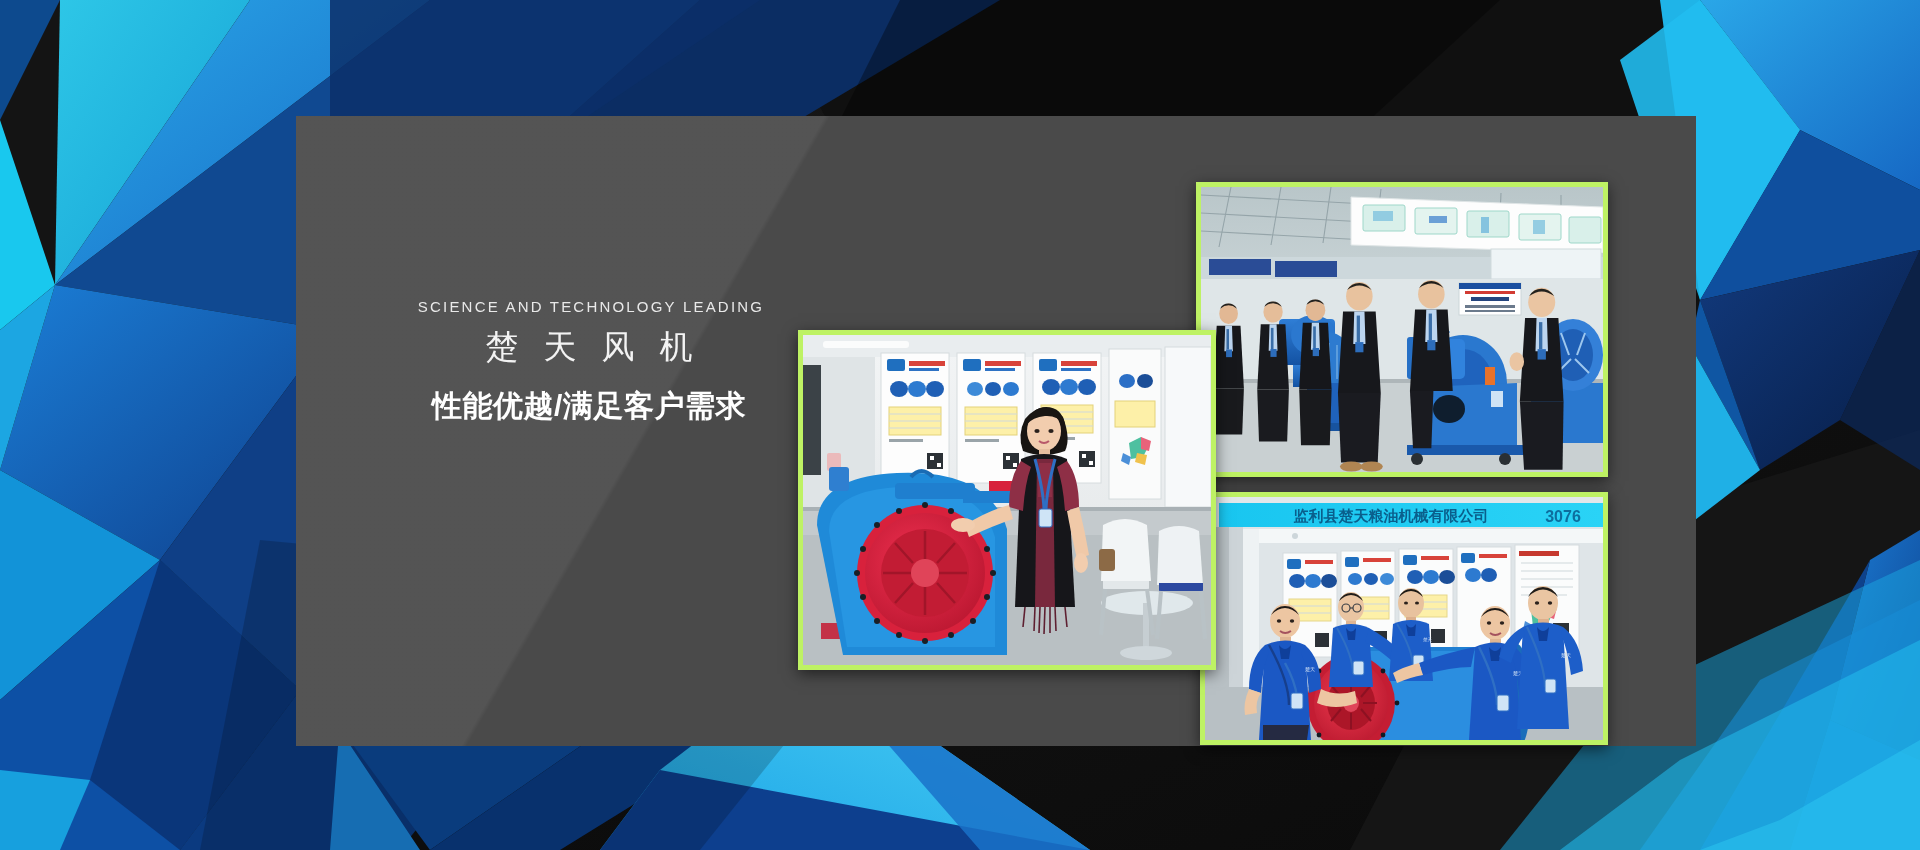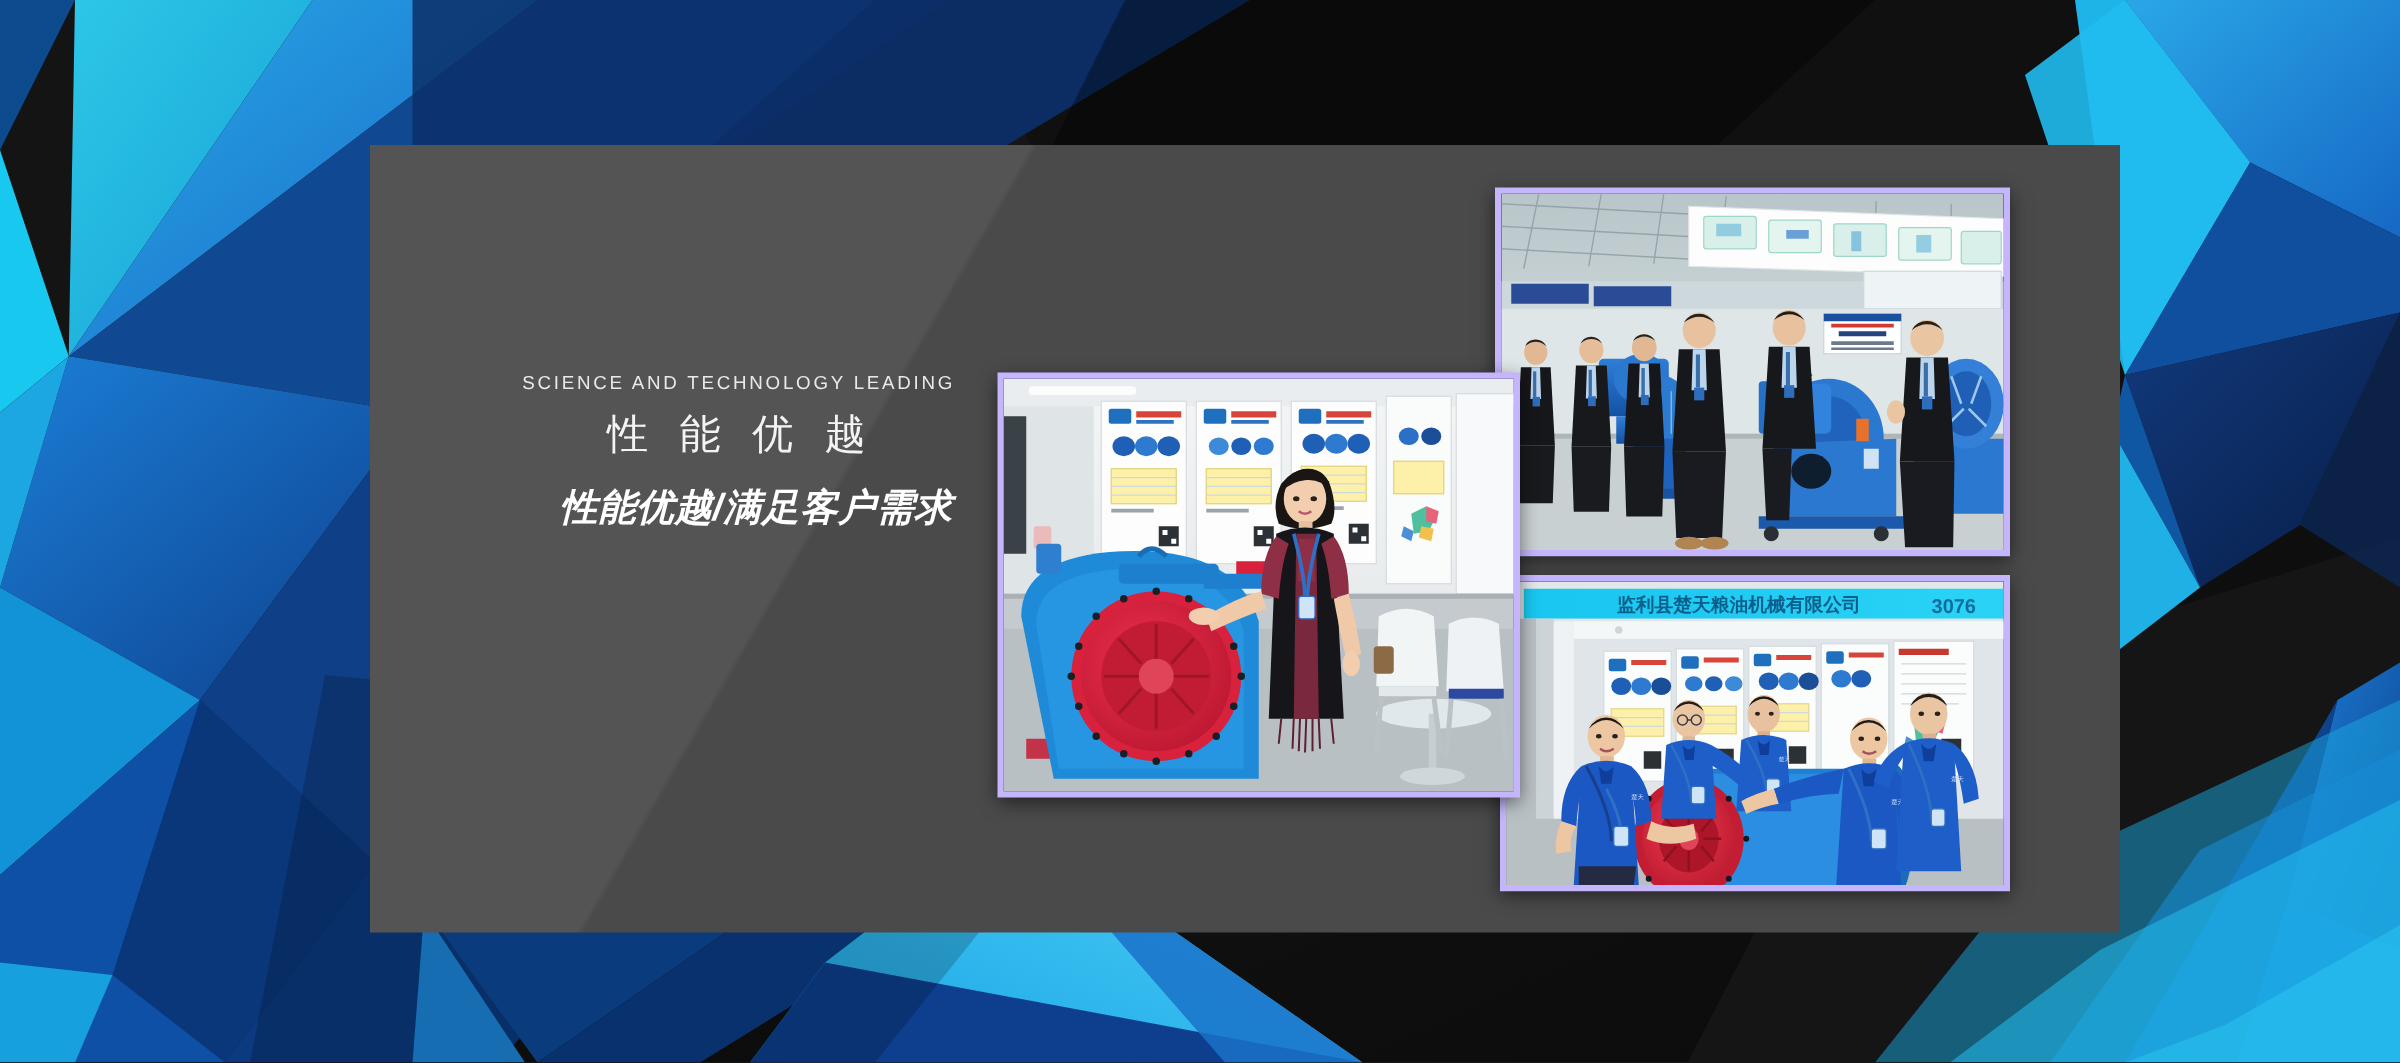--- a/index.html
+++ b/index.html
@@ -32,27 +32,28 @@
     font-size:62px;font-weight:800;color:#ffffff;letter-spacing:0.5px;
     line-height:1;margin:0 0 14px 0;white-space:nowrap;text-align:center;width:394px;
   }
   .subline{
     font-size:33px;font-weight:400;color:#f3f3f3;letter-spacing:25px;
     margin:0 0 16px 0;white-space:nowrap;text-align:center;width:394px;
     text-indent:25px;
   }
   .tagline{
     font-size:30px;font-weight:700;color:#ffffff;letter-spacing:0.5px;
-    margin:16px;white-space:nowrap;text-align:center;width:394px;font-style:italic;
+    margin:0;white-space:nowrap;text-align:center;width:394px;
   }
 
   
   .photo{
-    position:absolute;background:#c4b5fd;box-shadow:0 4px 14px rgba(0,0,0,.55);
+    position:absolute;background:#bef264;box-shadow:0 4px 14px rgba(0,0,0,.55);
     overflow:hidden;
+    margin-top:32px;
   }
   .photo .inner{position:absolute;left:5px;top:5px;right:5px;bottom:5px;overflow:hidden;background:#223;}
   .photo svg{display:block;width:100%;height:100%;}
 
   .photo-top-right{left:1196px;top:150px;width:412px;height:295px;z-index:4;}
   .photo-left{left:798px;top:298px;width:418px;height:340px;z-index:6;}
   .photo-bottom-right{left:1200px;top:460px;width:408px;height:253px;z-index:5;}
 </style>
 </head>
 <body>
@@ -142,21 +143,21 @@
     <polygon points="900,0 1500,0 1250,230 840,120" fill="#000" opacity=".35"></polygon>
     <polygon points="260,540 900,600 700,850 200,850" fill="#000" opacity=".18"></polygon>
   </svg>
 
   <div class="panel">
     <div class="panel-shade"></div>
   </div>
 
   <div class="textblock">
     <div class="eyebrow">SCIENCE  AND  TECHNOLOGY  LEADING</div>
-    <div class="subline">性能优越</div>
+    <div class="subline">楚天风机</div>
     <div class="tagline">性能优越/满足客户需求</div>
   </div>
 
   <div class="photo photo-top-right">
     <div class="inner">
       <svg viewBox="0 0 402 285" preserveAspectRatio="xMidYMid slice">
         <defs>
           <linearGradient id="hallG" x1="0" y1="0" x2="0" y2="1">
             <stop offset="0" stop-color="#b9c6c9"></stop>
               <stop offset="1" stop-color="#e6ecee"></stop>

